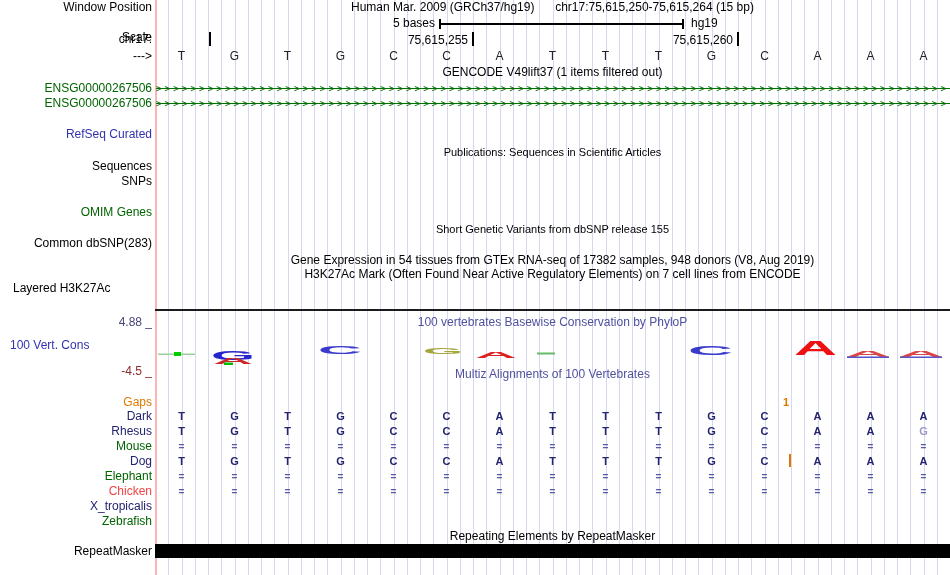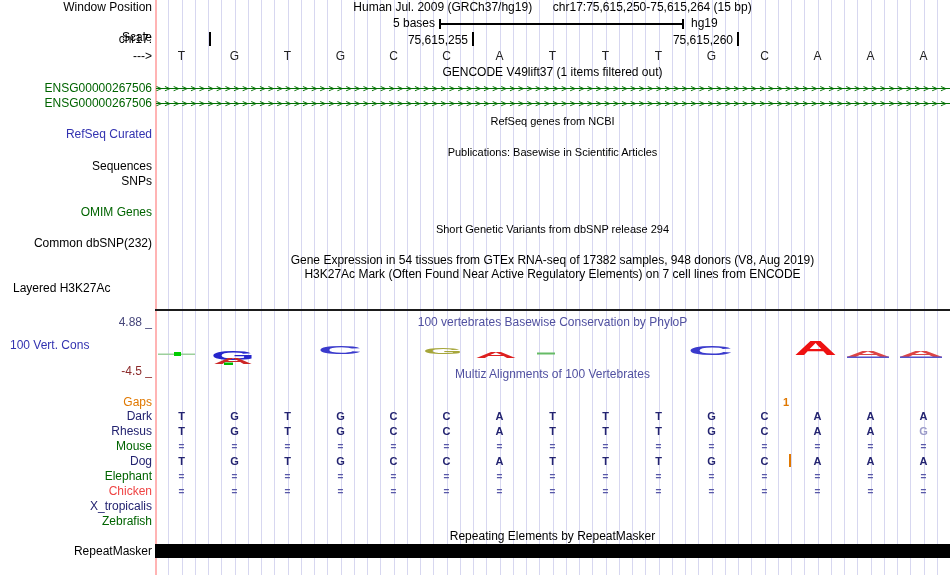--- a/index.html
+++ b/index.html
@@ -96,21 +96,21 @@
       <div class="gridline" style="left: 883.75px;"></div>
       <div class="gridline" style="left: 897px;"></div>
       <div class="gridline" style="left: 910.25px;"></div>
       <div class="gridline" style="left: 923.5px;"></div>
       <div class="gridline" style="left: 936.75px;"></div>
     </div>
   <div class="pinkline"></div>
 
   <div class="lbl r" style="top:1px">Window Position</div>
   <div class="center-lbl" style="top:1px">
-    <span>Human Jul. 2009 (GRCh37/hg19)</span>
+    <span>Human Mar. 2009 (GRCh37/hg19)</span>
     <span style="display:inline-block;width:14px"></span>
     <span>chr17:75,615,250-75,615,264 (15 bp)</span>
   </div>
 
   <div class="lbl r" style="top:31px">Scale</div>
   <div class="lbl" style="top:17px;left:330px;width:105px;text-align:right">5 bases</div>
   <div class="scaleline" style="left:440px;width:243px"></div>
   <div class="tick" style="left:439px;top:19px;height:10px"></div>
   <div class="tick" style="left:682px;top:19px;height:10px"></div>
   <div class="lbl" style="top:17px;left:691px">hg19</div>
@@ -142,31 +142,30 @@
       <div class="seqcell" style="left: 844px; top: 49px;">A</div>
       <div class="seqcell" style="left: 897px; top: 49px;">A</div>
     </div>
 
   <div class="center-lbl" style="top:66px">GENCODE V49lift37 (1 items filtered out)</div>
   <div class="lbl r green" style="top:82px">ENSG00000267506</div>
   <div class="arrowrow" style="top:83px">&gt;&gt;&gt;&gt;&gt;&gt;&gt;&gt;&gt;&gt;&gt;&gt;&gt;&gt;&gt;&gt;&gt;&gt;&gt;&gt;&gt;&gt;&gt;&gt;&gt;&gt;&gt;&gt;&gt;&gt;&gt;&gt;&gt;&gt;&gt;&gt;&gt;&gt;&gt;&gt;&gt;&gt;&gt;&gt;&gt;&gt;&gt;&gt;&gt;&gt;&gt;&gt;&gt;&gt;&gt;&gt;&gt;&gt;&gt;&gt;&gt;&gt;&gt;&gt;&gt;&gt;&gt;&gt;&gt;&gt;&gt;&gt;&gt;&gt;&gt;&gt;&gt;&gt;&gt;&gt;&gt;&gt;&gt;&gt;&gt;&gt;&gt;&gt;&gt;&gt;&gt;&gt;</div>
   <div class="lbl r green" style="top:97px">ENSG00000267506</div>
   <div class="arrowrow" style="top:98px">&gt;&gt;&gt;&gt;&gt;&gt;&gt;&gt;&gt;&gt;&gt;&gt;&gt;&gt;&gt;&gt;&gt;&gt;&gt;&gt;&gt;&gt;&gt;&gt;&gt;&gt;&gt;&gt;&gt;&gt;&gt;&gt;&gt;&gt;&gt;&gt;&gt;&gt;&gt;&gt;&gt;&gt;&gt;&gt;&gt;&gt;&gt;&gt;&gt;&gt;&gt;&gt;&gt;&gt;&gt;&gt;&gt;&gt;&gt;&gt;&gt;&gt;&gt;&gt;&gt;&gt;&gt;&gt;&gt;&gt;&gt;&gt;&gt;&gt;&gt;&gt;&gt;&gt;&gt;&gt;&gt;&gt;&gt;&gt;&gt;&gt;&gt;&gt;&gt;&gt;&gt;&gt;</div>
 
-  <div class="center-lbl small" style="top:115px">RefSeq genes from NCBI</div>
   <div class="lbl r blue" style="top:128px">RefSeq Curated</div>
 
-  <div class="center-lbl small" style="top:146px">Publications: Basewise in Scientific Articles</div>
+  <div class="center-lbl small" style="top:146px">Publications: Sequences in Scientific Articles</div>
   <div class="lbl r" style="top:160px">Sequences</div>
   <div class="lbl r" style="top:175px">SNPs</div>
 
   <div class="lbl r green" style="top:206px">OMIM Genes</div>
 
-  <div class="center-lbl small" style="top:223px">Short Genetic Variants from dbSNP release 294</div>
-  <div class="lbl r" style="top:237px">Common dbSNP(232)</div>
+  <div class="center-lbl small" style="top:223px">Short Genetic Variants from dbSNP release 155</div>
+  <div class="lbl r" style="top:237px">Common dbSNP(283)</div>
 
   <div class="center-lbl" style="top:254px">Gene Expression in 54 tissues from GTEx RNA-seq of 17382 samples, 948 donors (V8, Aug 2019)</div>
   <div class="center-lbl" style="top:268px">H3K27Ac Mark (Often Found Near Active Regulatory Elements) on 7 cell lines from ENCODE</div>
   <div class="lbl" style="top:282px;left:13px">Layered H3K27Ac</div>
 
   <div class="consline"></div>
   <div class="center-lbl titleblue" style="top:316px">100 vertebrates Basewise Conservation by PhyloP</div>
   <div class="lbl r axis-max" style="top:316px">4.88 _</div>
   <div class="lbl blue" style="top:339px;left:10px">100 Vert. Cons</div>
   <div class="lbl r axis-min" style="top:365px">-4.5 _</div>

